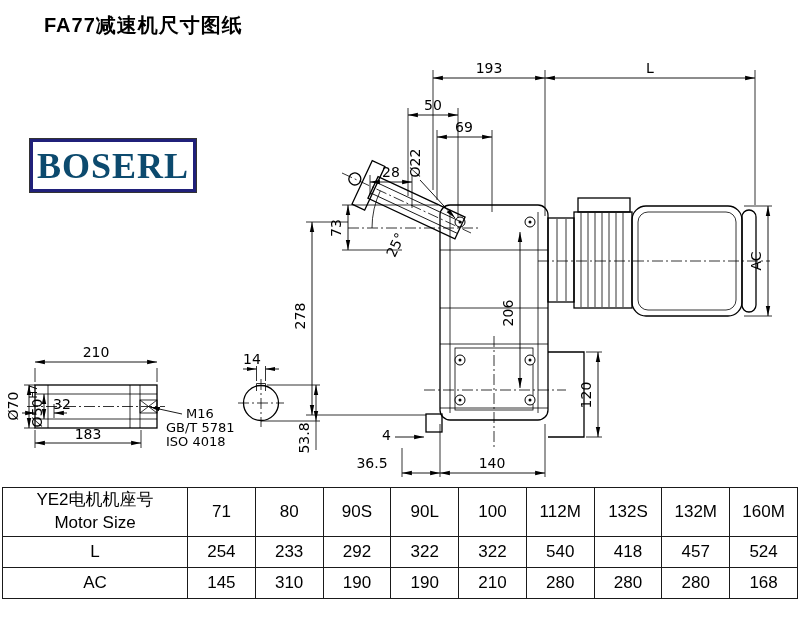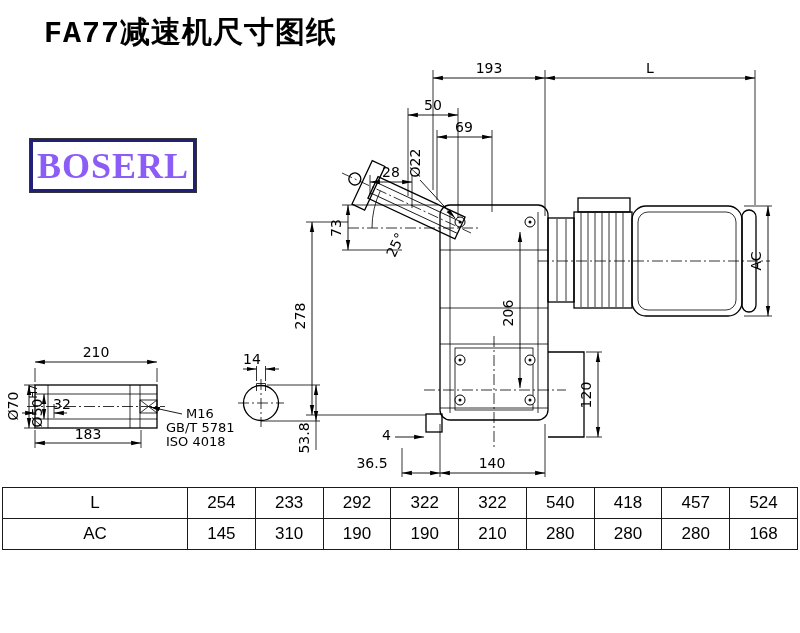--- a/index.html
+++ b/index.html
@@ -1,20 +1,20 @@
 <!DOCTYPE html>
 <html><head>
 <meta charset="utf-8">
 <style>
   html,body{margin:0;padding:0;background:#fff;}
   body{width:800px;height:633px;position:relative;font-family:"Liberation Sans",sans-serif;color:#000;overflow:hidden;}
-  .title{position:absolute;left:44px;top:12px;font-size:30px;font-weight:bold;letter-spacing:1px;font-family:Liberation Mono, monospace;}
+  .title{position:absolute;left:44px;top:12px;font-size:20px;font-weight:bold;letter-spacing:1px;font-family:Liberation Sans, sans-serif;}
   .logo{position:absolute;left:30px;top:139px;width:160px;height:47px;border:3px solid #20207a;outline:1px solid #333;
         display:flex;align-items:center;justify-content:center;background:#fff;}
-  .logo span{font-family:"Liberation Serif",serif;font-size:36px;font-weight:bold;color:#8b5cf6;letter-spacing:1px;}
+  .logo span{font-family:"Liberation Serif",serif;font-size:36px;font-weight:bold;color:#0c4a6e;letter-spacing:1px;}
   svg{position:absolute;left:0;top:0;}
   .obj{fill:none;stroke:#000;stroke-width:1.3;}
   .thin{fill:none;stroke:#000;stroke-width:0.8;}
   .cl{fill:none;stroke:#000;stroke-width:0.8;stroke-dasharray:11 3 2 3;}
   .ext{stroke:#000;stroke-width:0.8;}
   .dim{stroke:#000;stroke-width:0.9;fill:none;marker-start:url(#arr);marker-end:url(#arr);}
   .lead{stroke:#000;stroke-width:0.9;fill:none;marker-end:url(#arr);}
   .dt{font-family:"DejaVu Sans",sans-serif;font-size:14px;fill:#000;}
   .dts{font-family:"DejaVu Sans",sans-serif;font-size:13px;fill:#000;}
   .bolt{fill:#fff;stroke:#000;stroke-width:1;}
@@ -238,20 +238,35 @@
     <line class="ext" x1="267" y1="385" x2="320" y2="385"></line>
     <line class="ext" x1="261" y1="421" x2="320" y2="421"></line>
     <line class="dim" x1="316" y1="385" x2="316" y2="421"></line>
     <line class="ext" x1="316" y1="421" x2="316" y2="450"></line>
     <text class="dt" transform="rotate(-90 309 438)" x="309" y="438" text-anchor="middle">53.8</text>
   </g>
 </svg>
 
 <table class="dims">
   <tbody>
+      <tr class="hdr">
+    <td class="namecell">
+      <div>YE2电机机座号</div>
+      <div>Motor Size</div>
+    </td>
+    <td>71</td>
+    <td>80</td>
+    <td>90S</td>
+    <td>90L</td>
+    <td>100</td>
+    <td>112M</td>
+    <td>132S</td>
+    <td>132M</td>
+    <td>160M</td>
+  </tr>
   <tr class="val">
     <td class="namecell">L</td>
     <td>254</td>
     <td>233</td>
     <td>292</td>
     <td>322</td>
     <td>322</td>
     <td>540</td>
     <td>418</td>
     <td>457</td>

